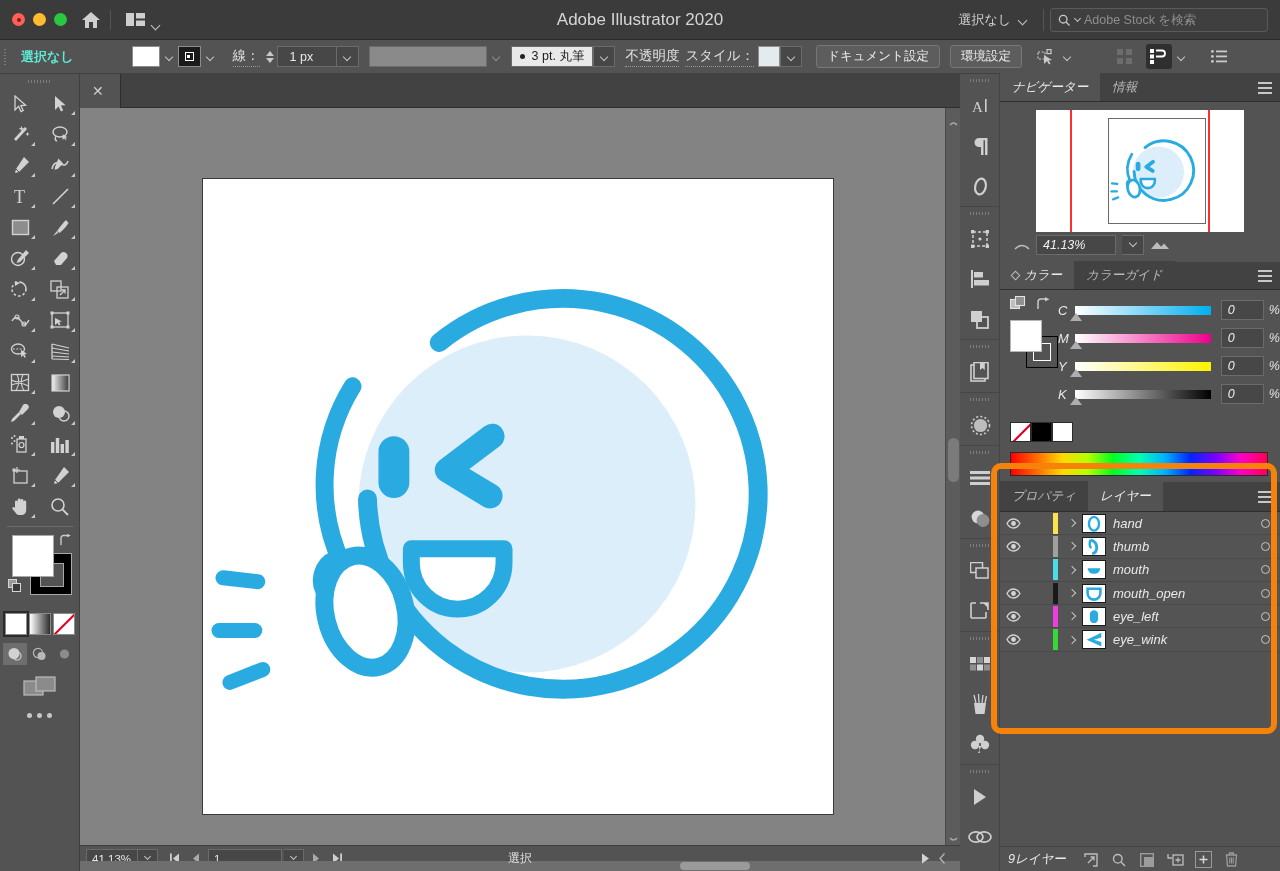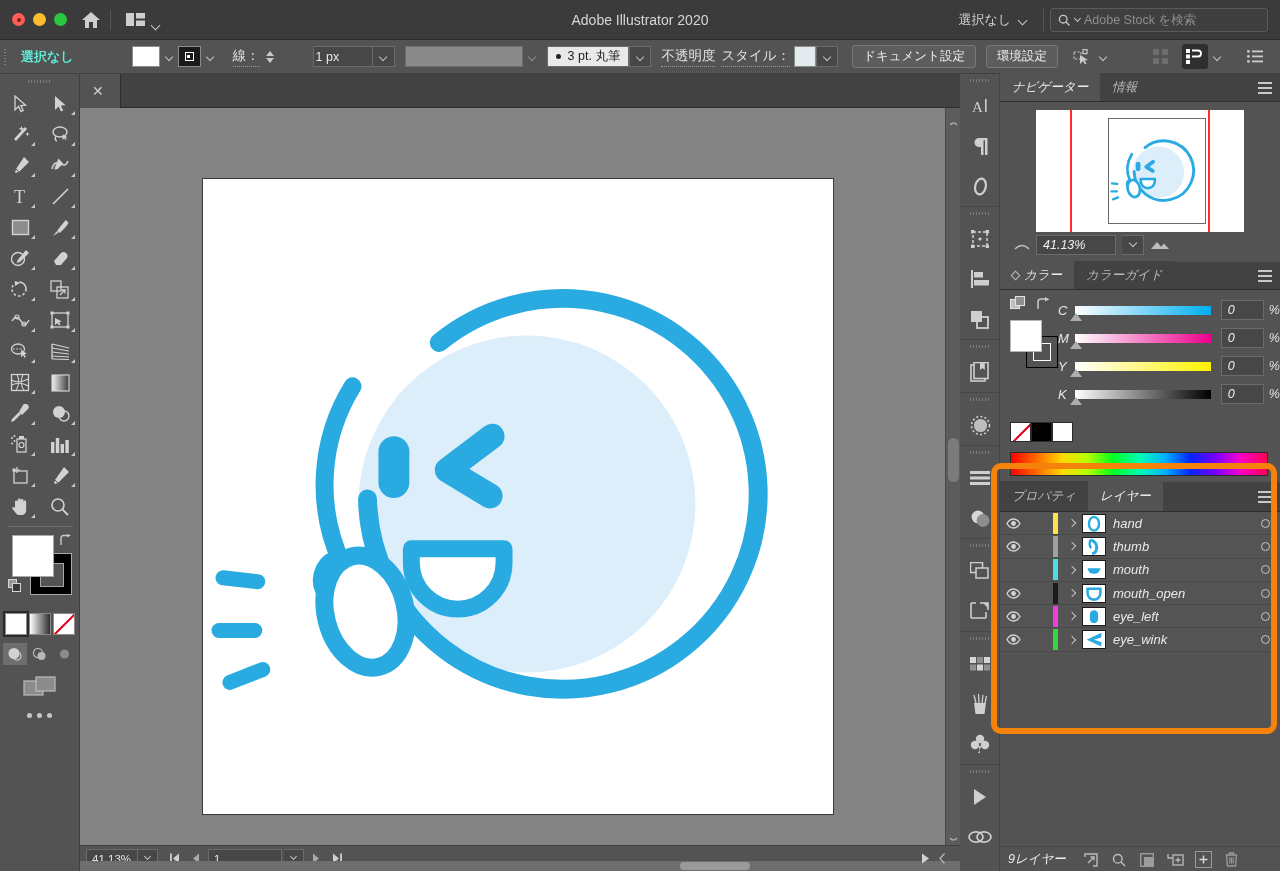--- a/index.html
+++ b/index.html
@@ -24,21 +24,21 @@
   .tl.r { background: #ff5f57; }
   .tl.y { background: #febc2e; }
   .tl.g { background: #28c840; }
   .tl .dot { display:block; width:4px; height:4px; border-radius:50%; background:#7b1f14; margin:4.5px auto; }
   .home-icon { position: absolute; left: 80px; top: 10px; width: 22px; height: 20px; }
   .tb-sep { position:absolute; top:10px; width:1px; height:20px; background:#555; }
   .arrange-icon { position:absolute; left:125px; top:11px; width:22px; height:17px; }
   .chev { display:inline-block; width:7px; height:7px; border-right:1.6px solid #c4c4c4; border-bottom:1.6px solid #c4c4c4; transform: rotate(45deg); }
   .apptitle {
     position: absolute; left: 0; top: 0; width: 1280px; height: 40px;
-    line-height: 40px; text-align: center; color: #d6d6d6; font-size: 14px; border-radius: 6px;
+    line-height: 40px; text-align: center; color: #d6d6d6; font-size: 17px; border-radius: 6px;
   }
   .wsbtn {
     position: absolute; right: 248px; top: 8px; height: 24px;
     display: flex; align-items: center; gap: 8px;
     color: #d3d3d3; font-size: 13px; padding: 0 6px;
   }
   .ws-div { position:absolute; right:236px; top:9px; width:1px; height:22px; background:#555; }
   .searchbox {
     position: absolute; right: 12px; top: 8px; width: 218px; height: 24px;
     background: #3f3f3f; border: 1px solid #5a5a5a; border-radius: 3px;
@@ -68,21 +68,21 @@
   .strokeswatch i { width:9px;height:9px;border:1.5px solid #fff; display:block; }
   .strokeswatch i b { display:block; width:3px;height:3px;background:#fff;margin:1.5px; }
   .cb-lab2 { color:#e2e2e2; font-size:13.5px; }
   .underdot { border-bottom:1px dotted #9a9a9a; padding-bottom:1px; }
   .stepper { width:13px; height:21px; display:flex; flex-direction:column; align-items:center; justify-content:center; gap:2px;}
   .stepper .up, .stepper .dn { width:0;height:0;border-left:4px solid transparent;border-right:4px solid transparent; }
   .stepper .up { border-bottom:5px solid #c8c8c8; }
   .stepper .dn { border-top:5px solid #c8c8c8; }
   .numfield {
     height:21px; background:#474747; border:1px solid #6b6b6b; color:#e8e8e8;
-    font-size:12.5px; display:flex; align-items:center; padding:0 2px; min-width:60px;margin-left:36px;
+    font-size:12.5px; display:flex; align-items:center; padding:0 12px; min-width:60px;
   }
   .widefield {
     height:21px; width:118px; background:#8a8a8a; border:1px solid #6b6b6b;
   }
   .brushfield {
     height:21px; background:#e9e9e9; border:1px solid #6b6b6b; color:#1d1d1d;
     font-size:12.5px; display:flex; align-items:center; padding:0 8px; gap:7px;
   }
   .brushfield .bdot { width:5px;height:5px;border-radius:50%;background:#222; }
   .opwhite { width:22px;height:21px;background:#e4ebee;border:1px solid #8c8c8c; }
@@ -739,20 +739,21 @@
             <path d="M1 0.5 L7 5.5 L1 10.5 Z" fill="#a9a9a9"></path>
           </svg>
         </span>
       <span class="navbtn">
         <svg width="10" height="11" viewBox="0 0 10 11">
             <path d="M1 0.5 L7 5.5 L1 10.5 Z" fill="#cfcfcf"></path>
             <rect x="8.2" y="0.5" width="1.8" height="10" fill="#cfcfcf"></rect>
           </svg>
         </span>
     </div>
+    <span class="st-text">選択</span>
     <span style="position:absolute;right:30px">
       <svg width="9" height="11" viewBox="0 0 9 11">
           <path d="M1 0.5 L8 5.5 L1 10.5 Z" fill="#d2d2d2"></path>
         </svg></span>
     <span style="position:absolute;right:14px">
       <svg width="7" height="11" viewBox="0 0 7 11">
           <path d="M5.5 0.5 L1 5.5 L5.5 10.5" fill="none" stroke="#b5b5b5" stroke-width="1.3"></path>
         </svg></span>
   </div>
 

